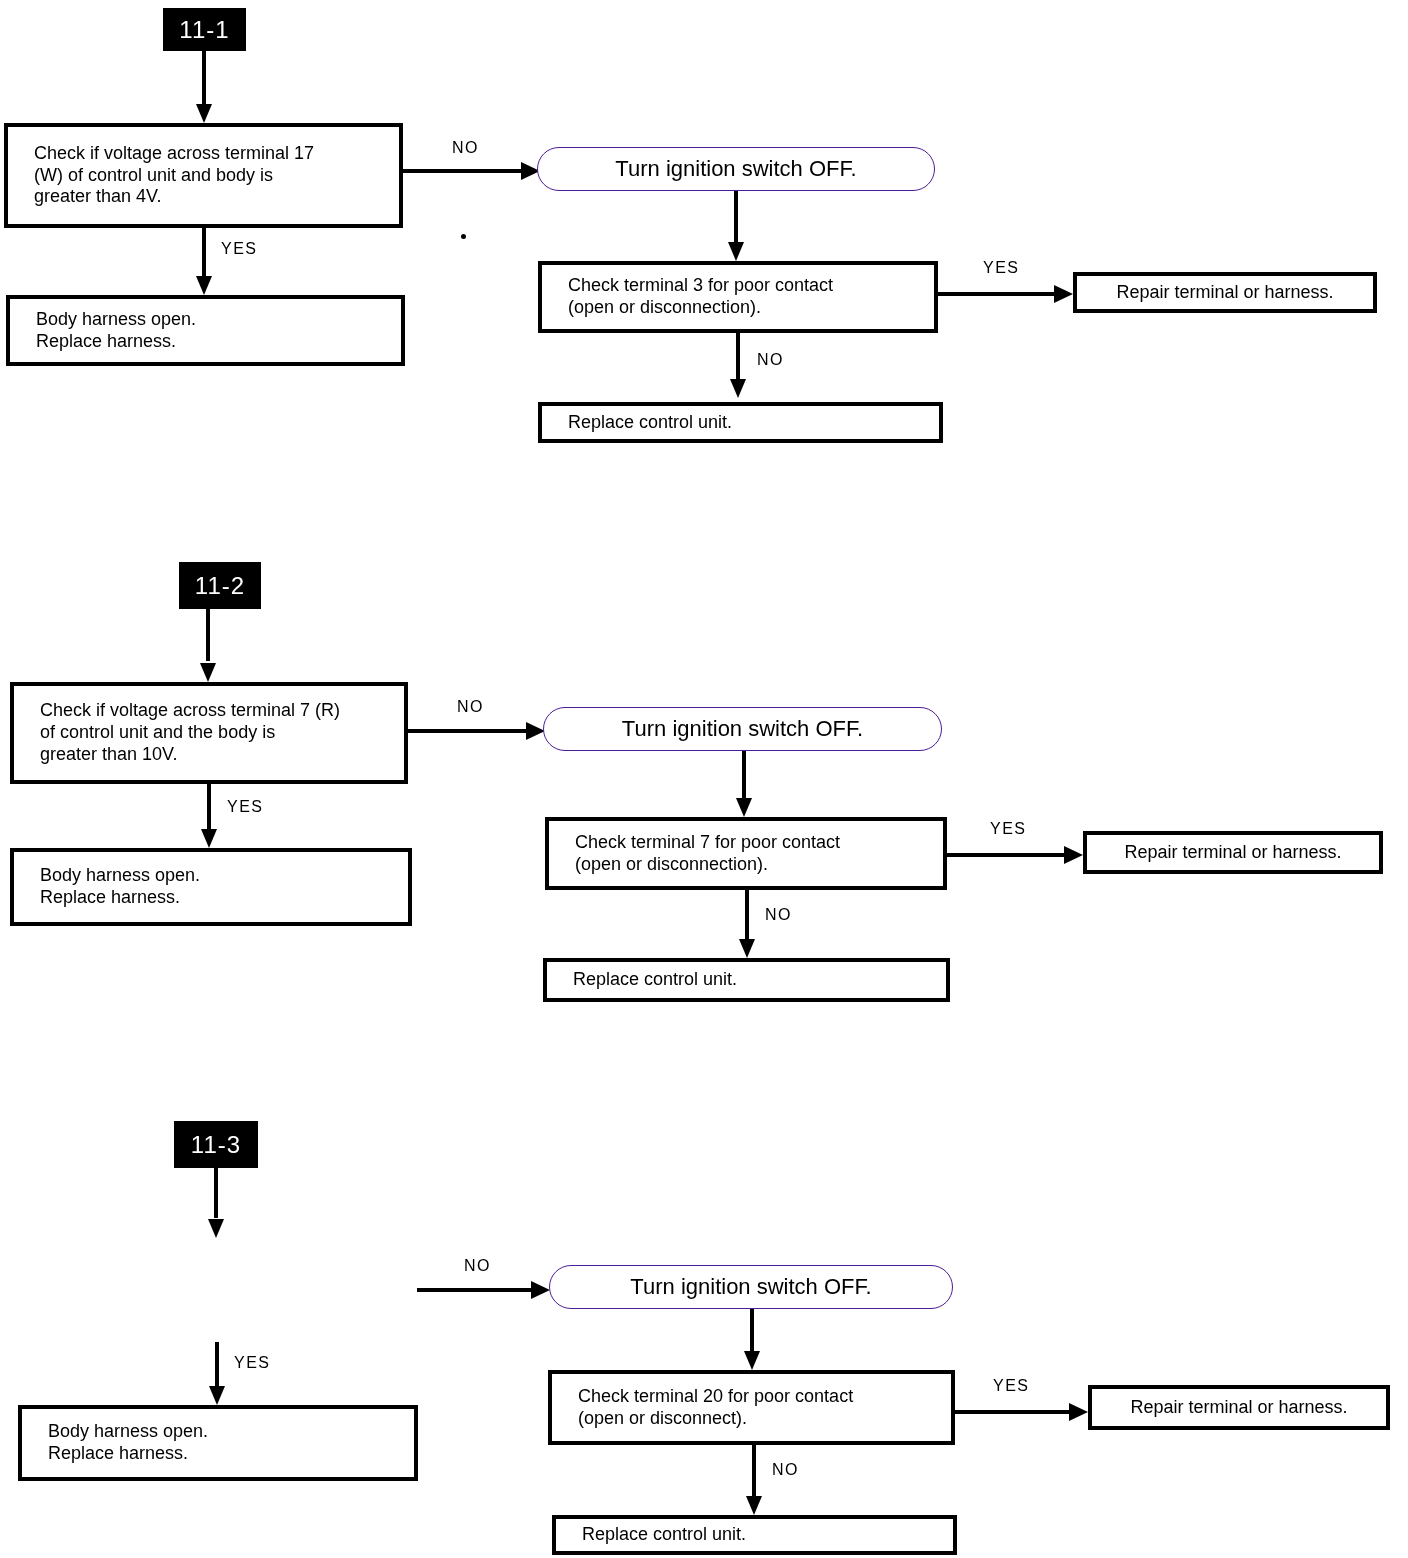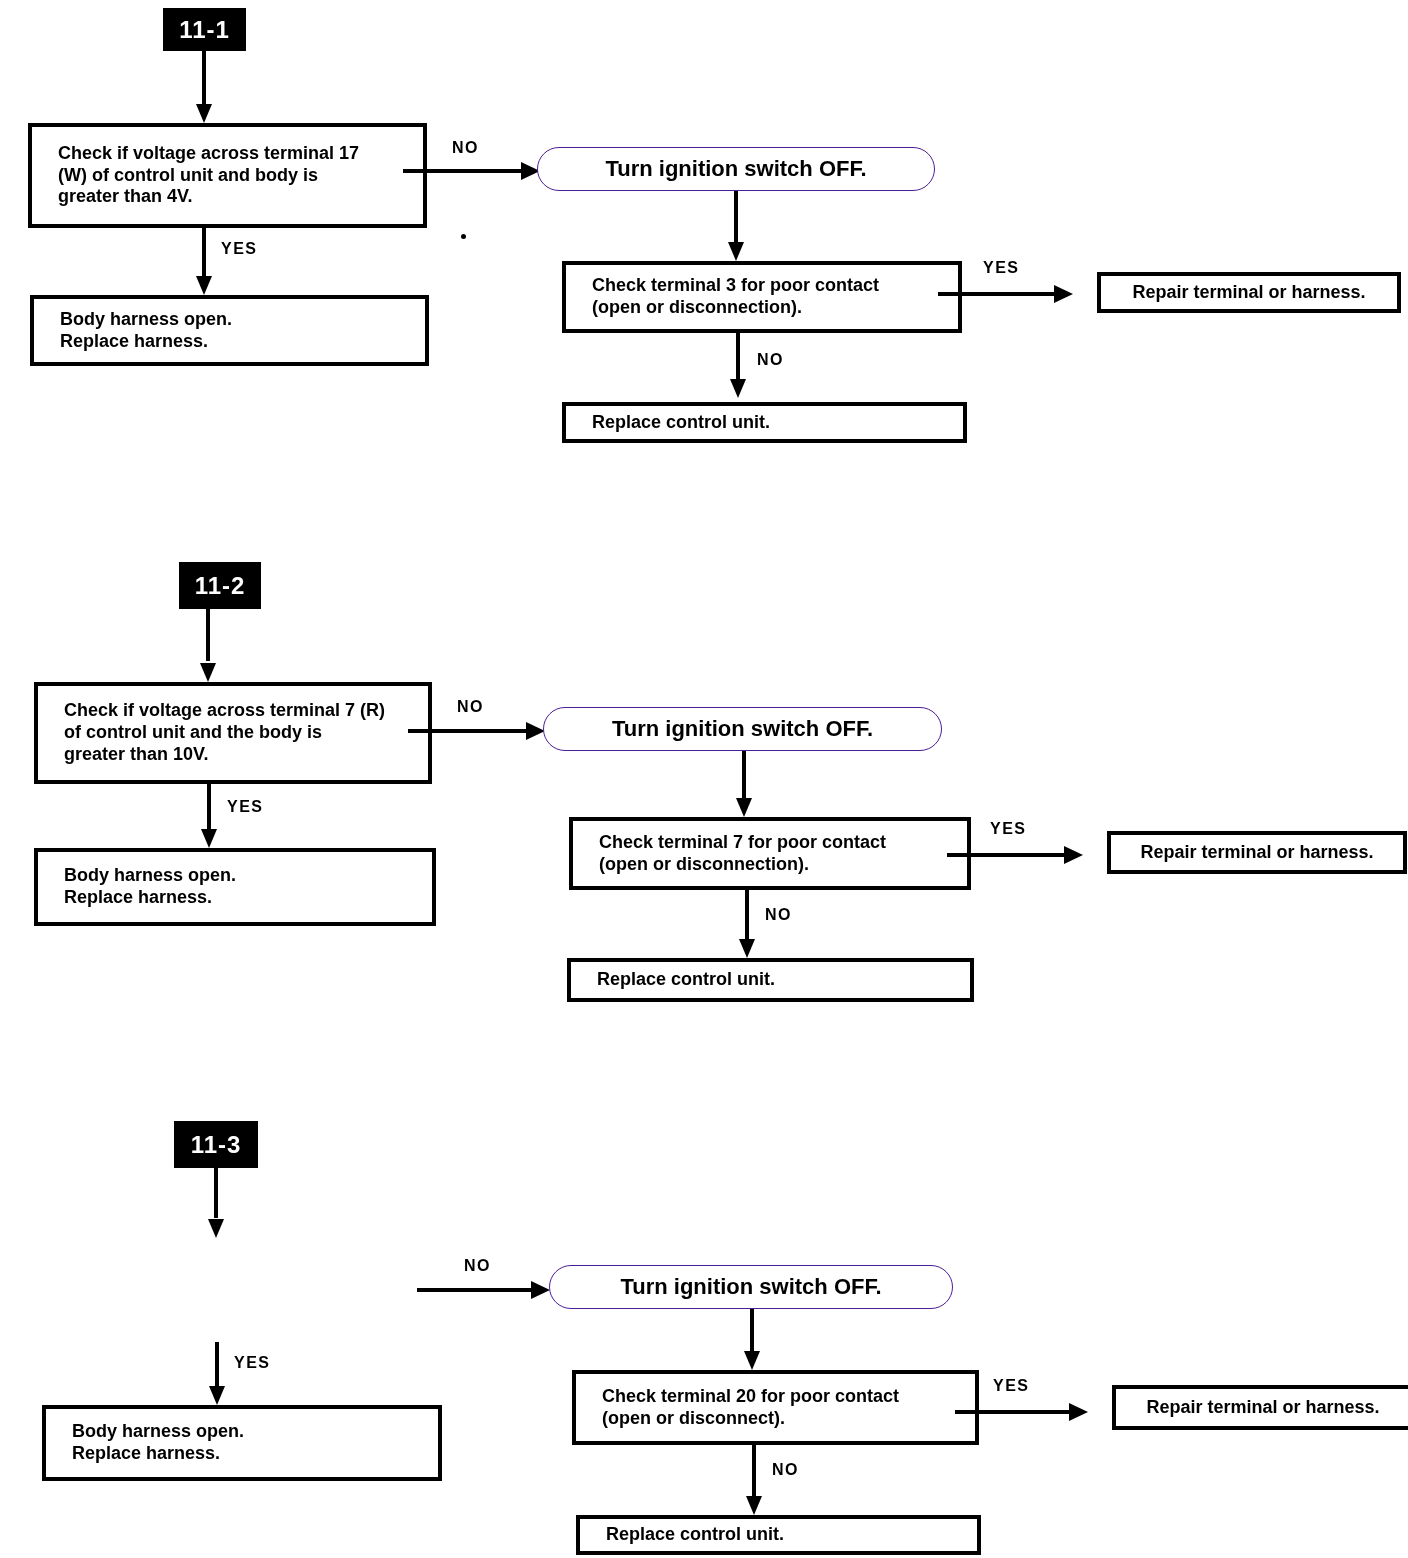--- a/index.html
+++ b/index.html
@@ -1,28 +1,28 @@
 <!DOCTYPE html>
 <html><head>
 <meta charset="utf-8">
 <style>
   html,body { margin:0; padding:0; background:#ffffff; }
   .canvas {
     position:relative; width:1152px; height:1558px; background:#ffffff;
-    font-family:"Liberation Sans", sans-serif; font-weight:bold; color:#000;
+    font-family:"Liberation Sans", sans-serif; font-weight:normal; color:#000;
   }
   .tag {
     position:absolute; background:#000; color:#fff;
     display:flex; align-items:center; justify-content:center;
     font-size:24px; letter-spacing:1px;
   }
   .box {
     position:absolute; border:4px solid #000; background:#fff;
     box-sizing:border-box; display:flex; align-items:center;
-    font-size:18px; line-height:1.22; white-space:pre-line;margin-left:24px;
+    font-size:18px; line-height:1.22; white-space:pre-line;
   }
   .pad { padding-left:26px; padding-right:6px; }
   .center { justify-content:center; text-align:center; padding:0 22px; }
   .pill {
     position:absolute; border:1px solid #4c1d95; background:#fff;
     box-sizing:border-box; border-radius:24px;
     display:flex; align-items:center; justify-content:center;
     font-size:22px; white-space:pre-line;
   }
   .vline { position:absolute; width:4px; background:#000; }

